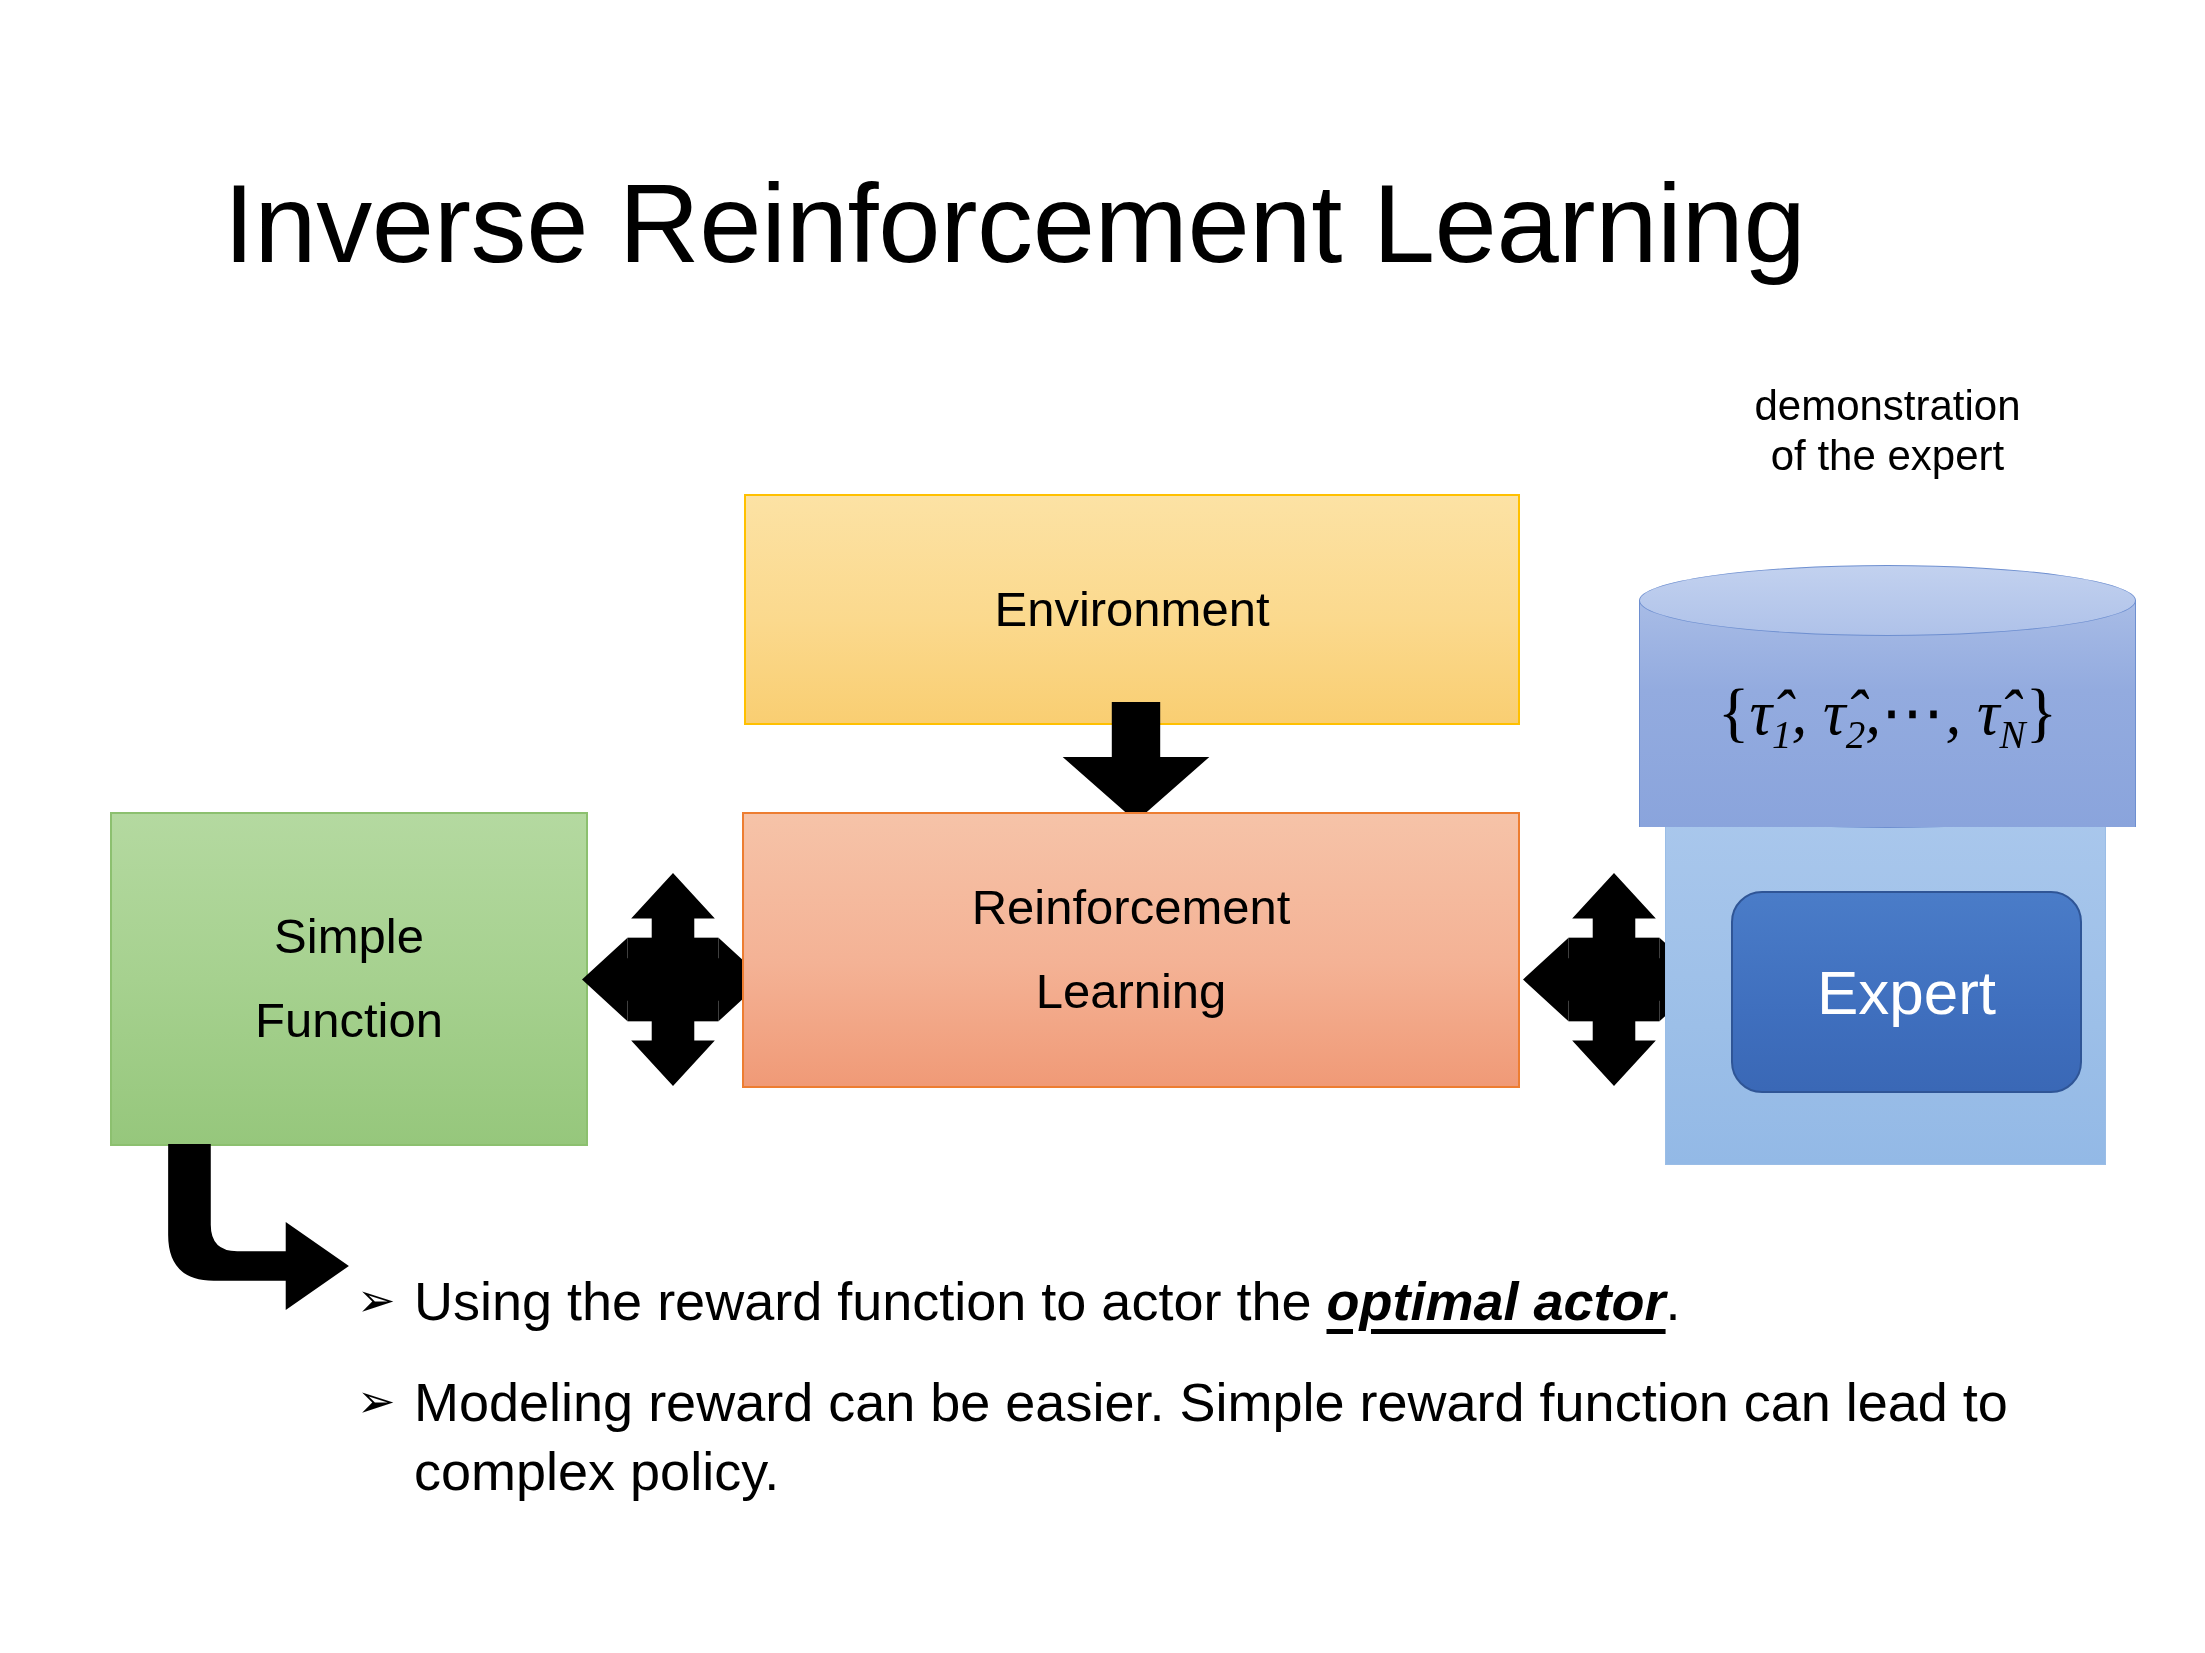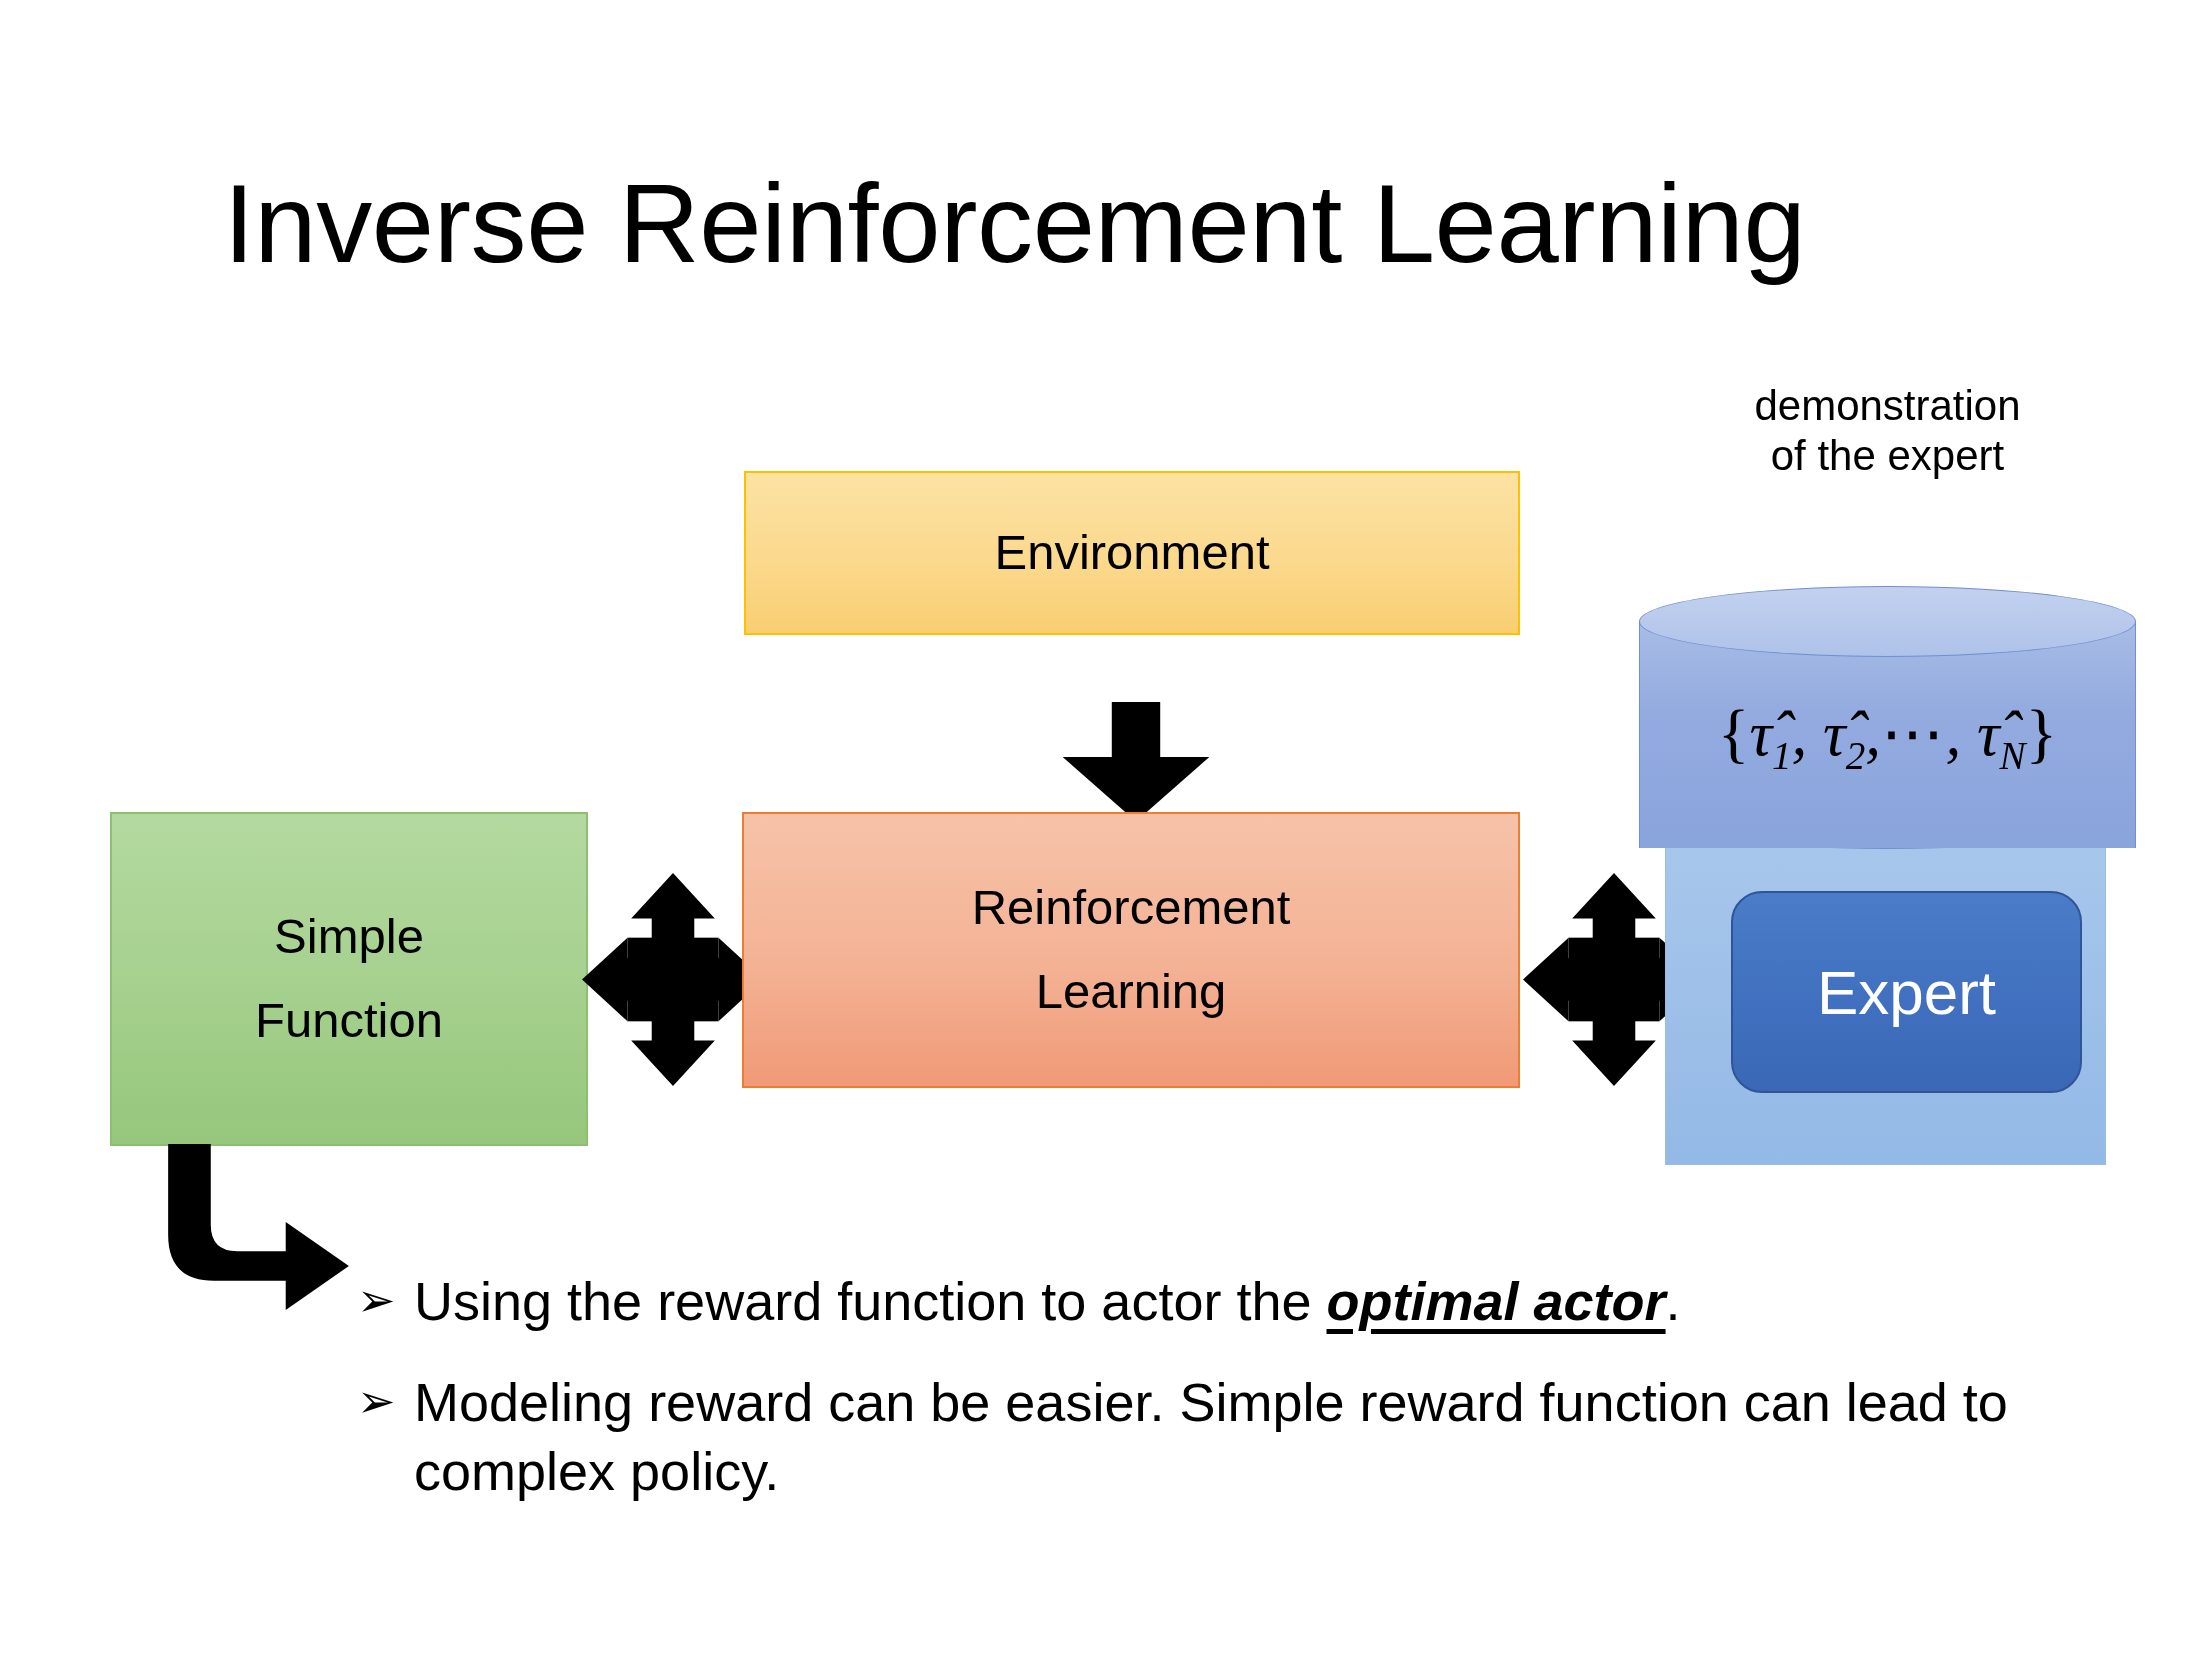--- a/index.html
+++ b/index.html
@@ -44,23 +44,23 @@
     align-items: center;
     justify-content: center;
     text-align: center;
     font-size: 49px;
     line-height: 1.30;
     font-weight: 400;
   }
 
   #env-box {
     left: 744px;
-    top: 471px;
+    top: 494px;
     width: 776px;
-    height: 164px;
+    height: 231px;
     background: linear-gradient(180deg, #FCE2A4 0%, #FBD98D 55%, #F9CE72 100%);
     border: 2.2px solid #FFC000;
   }
 
   #reward-box {
     left: 110px;
     top: 812px;
     width: 478px;
     height: 334px;
     background: linear-gradient(180deg, #B4D9A0 0%, #A6D18F 50%, #96C77C 100%);
@@ -106,21 +106,21 @@
     justify-content: center;
     color: #ffffff;
     font-size: 62px;
     font-weight: 400;
   }
 
   
   #cylinder {
     position: absolute;
     left: 1639px;
-    top: 586px;
+    top: 565px;
     width: 497px;
     height: 298px;
   }
   #cyl-body {
     position: absolute;
     left: 0;
     top: 35px;
     width: 497px;
     height: 227px;
     background: linear-gradient(180deg, #A8BCE6 0%, #93ABDF 40%, #8AA4DC 100%);

